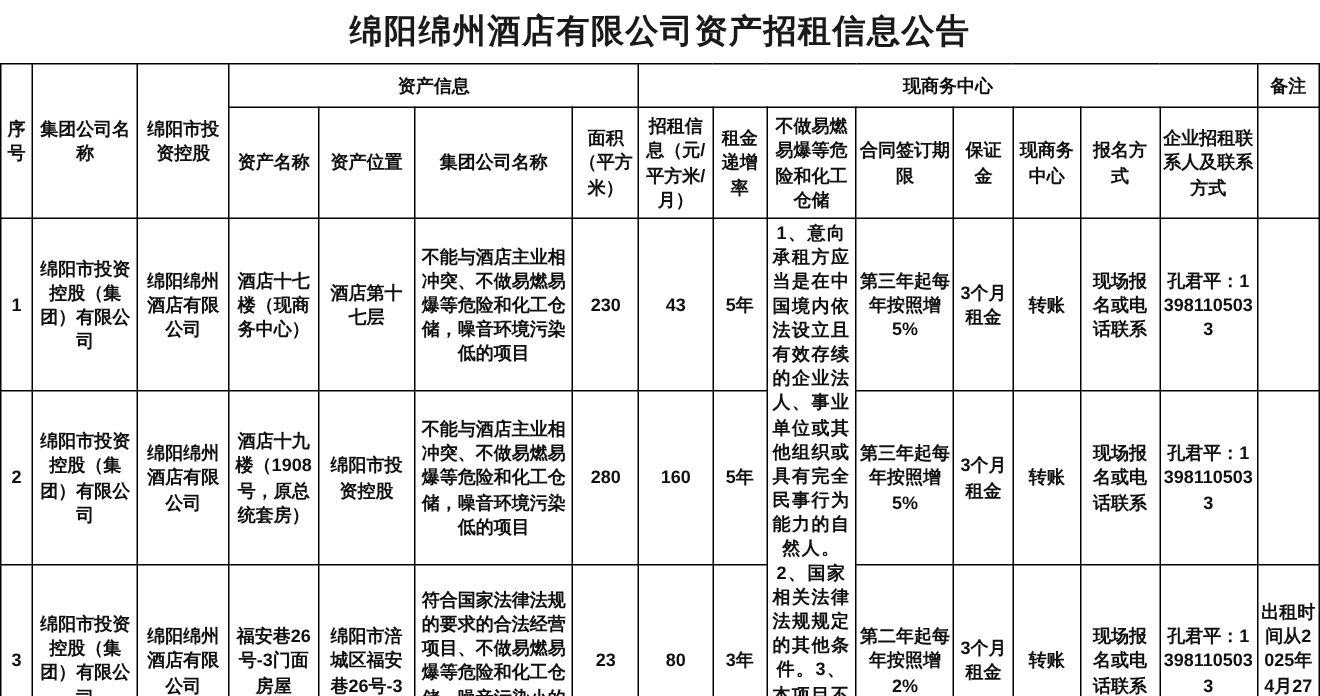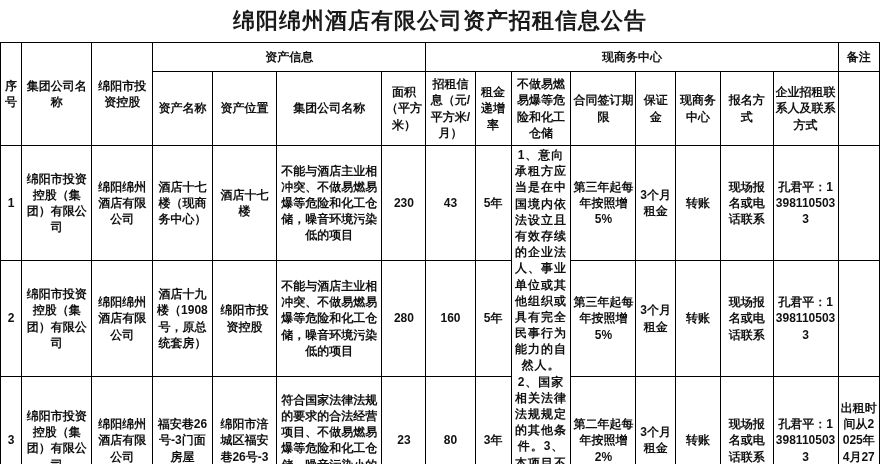--- a/index.html
+++ b/index.html
@@ -107,21 +107,21 @@
       <th>报名方式</th>
       <th>企业招租联系人及联系方式</th>
       <th></th>
     </tr>
 
     <tr class="body-row-1">
       <td>1</td>
       <td>绵阳市投资控股（集团）有限公司</td>
       <td>绵阳绵州酒店有限公司</td>
       <td>酒店十七楼（现商务中心）</td>
-      <td>酒店十七楼</td>
+      <td>酒店第十七层</td>
       <td>不能与酒店主业相冲突、不做易燃易爆等危险和化工仓储，噪音环境污染低的项目</td>
       <td>230</td>
       <td>43</td>
       <td>5年</td>
       <td rowspan="3" class="conditions">1、意向承租方应当是在中国境内依法设立且有效存续的企业法人、事业单位或其他组织或具有完全民事行为能力的自然人。2、国家相关法律法规规定的其他条件。3、本项目不接受联合体报名。</td>
       <td>第三年起每年按照增5%</td>
       <td>3个月租金</td>
       <td>转账</td>
       <td>现场报名或电话联系</td>
       <td class="small">孔君平：13981105033</td>

